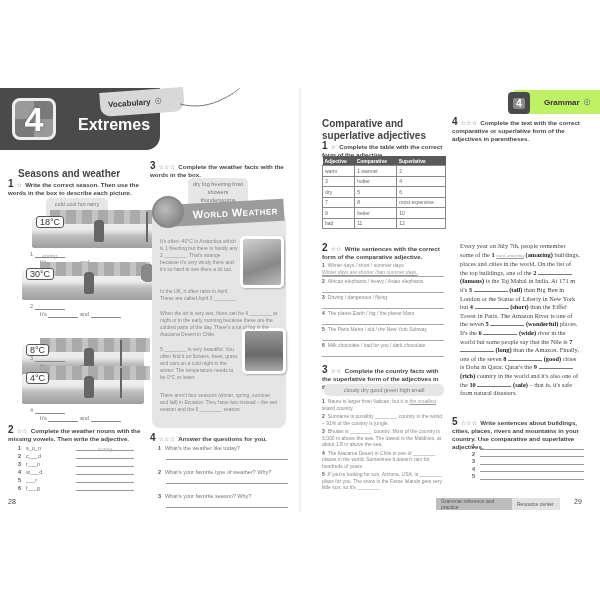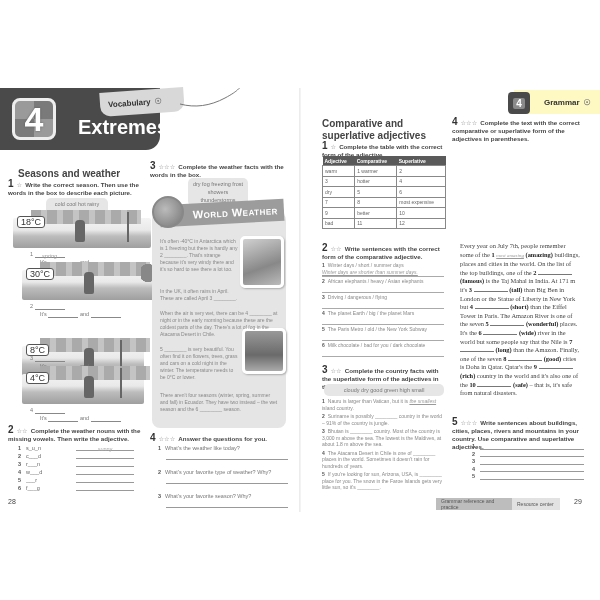--- a/index.html
+++ b/index.html
@@ -11,21 +11,21 @@
   .page-right { left: 300px; width: 300px; }
   .gutter { position: absolute; left: 299px; top: 0; width: 2px; height: 424px; background: linear-gradient(90deg,#e8e8e8,#f7f7f7); }
 
   
   .unit-banner { position: absolute; left: 0; top: 0; width: 160px; height: 62px; background: #4a4a4a; border-bottom-right-radius: 14px; }
   .vocab-tab { position: absolute; left: 100px; top: 2px; width: 84px; height: 24px; background: #d8d8d8; border-radius: 0 0 10px 10px; transform: rotate(-4deg); display:flex; align-items:center; padding-left:8px; font-size:8px; font-weight:bold; color:#333; }
   .vocab-tab .audio { margin-left:4px; font-size:8px; color:#777; }
   .squiggle { position: absolute; left: 180px; top: 0px; width: 60px; height: 20px; }
   .unit-num-box { position: absolute; left: 12px; top: 10px; width: 44px; height: 42px; border: 3px solid #eee; border-radius: 8px; background: repeating-conic-gradient(#7a7a7a 0 25%, #9a9a9a 0 50%); display:flex; align-items:center; justify-content:center; }
   .unit-num { font-size: 34px; font-weight: bold; color: #fff; line-height: 1; text-shadow: 0 0 2px #555; }
-  .unit-title { position: absolute; left: 78px; top: 28px; font-size: 20px; font-weight: bold; color: #fff; }
+  .unit-title { position: absolute; left: 78px; top: 28px; font-size: 16px; font-weight: bold; color: #fff; }
 
   .section-title { position: absolute; font-size: 10px; font-weight: bold; color: #444; }
   .ex-head { position: absolute; font-size: 6.2px; line-height: 8px; color: #444; }
   .ex-head b.num { font-size: 10px; font-weight: bold; margin-right: 3px; color:#333; }
   .ex-head .stars { color: #888; margin-right: 3px; }
   .ex-head strong { font-weight: bold; }
 
   .wordbox { position: absolute; background: #e6e6e6; border-radius: 5px; font-size: 5.5px; line-height: 8px; color: #777; text-align: center; padding: 2px 4px; }
 
   .pic { position: absolute; background: linear-gradient(#f4f4f4 0%, #e9e9e9 40%, #bdbdbd 60%, #9f9f9f 100%); border-radius: 2px; }
@@ -52,21 +52,21 @@
   .ww-photo { position:absolute; border:3px solid #fff; border-radius:5px; box-shadow: 1px 1px 2px #aaa; }
   .ww-photo.snow { left:240px; top:148px; width:44px; height:52px; background: linear-gradient(160deg,#d0d0d0,#888 60%,#bbb); }
   .ww-photo.rain { left:242px; top:240px; width:44px; height:46px; background: linear-gradient(180deg,#999,#6a6a6a 60%,#aaa); }
 
   .q-list { position:absolute; font-size:5.5px; line-height:8px; color:#777; }
   .q-list .q { margin-bottom:8px; }
   .q-list .q .n { font-weight:bold; color:#555; margin-right:4px; }
   .q-list .q .line { border-bottom:0.7px solid #999; height:8px; margin-left:8px; }
 
   
-  .grammar-tab { position:absolute; left:214px; top:2px; width:86px; height:24px; background:#fef9c3; border-radius:0 0 0 10px; display:flex; align-items:center; padding-left:30px; font-size:8px; font-weight:bold; color:#333; }
+  .grammar-tab { position:absolute; left:214px; top:2px; width:86px; height:24px; background:#bef264; border-radius:0 0 0 10px; display:flex; align-items:center; padding-left:30px; font-size:8px; font-weight:bold; color:#333; }
   .grammar-num { position:absolute; left:208px; top:4px; width:22px; height:22px; background:#4a4a4a; border-radius:4px; color:#fff; font-size:10px; font-weight:bold; display:flex; align-items:center; justify-content:center; }
   .grammar-num span { background:#8a8a8a; padding:0 3px; border-radius:2px; }
 
   table.adj { position:absolute; left:22px; top:68px; width:124px; border-collapse:collapse; font-size:5px; }
   table.adj th { background:#5a5a5a; color:#fff; text-align:left; padding:1.5px 2px; font-weight:bold; height:9px; }
   table.adj td { border:0.6px solid #888; padding:1.5px 2px; height:10.5px; color:#666; }
 
   .sent-list { position:absolute; left:22px; top:174px; width:122px; font-size:5px; line-height:7px; color:#888; }
   .sent-list .s { height:15px; border-bottom:0.6px solid #aaa; margin-bottom:1px; }
   .sent-list .s .n { font-weight:bold; color:#555; margin-right:3px; }
@@ -120,21 +120,21 @@
         <path d="M0 16 C 15 20, 30 18, 45 10 S 58 0, 60 0" stroke="#777" stroke-width="1" fill="none"></path>
       </svg>
 
     <div class="section-title" style="left:18px;top:80px;">Seasons and weather</div>
 
     <div class="ex-head" style="left:8px;top:92px;width:135px;">
       <b class="num">1</b><span class="stars">☆</span><strong>Write the correct season. Then use the words in the box to describe each picture.</strong>
     </div>
     <div class="wordbox" style="left:46px;top:110px;width:62px;">cold   cool   hot   rainy   snowy   sunny (x2)   warm</div>
 
-    <div class="pic" style="left:13px;top:130px;width:138px;height:30px;">
+    <div class="pic" style="left:32px;top:130px;width:138px;height:30px;">
       <div class="city"></div>
         <div class="person"></div>
         <div class="tree"></div>
       <span class="temp">18°C</span>
     </div>
     <div class="answer-line" style="left:30px;top:162px;"><span>1</span> <span class="blank">spring</span></div>
     <div class="answer-line" style="left:40px;top:170px;"><span>It's</span> <span class="blank">sunny</span> <span>and</span> <span class="blank">warm</span></div>
 
     <div class="pic" style="left:22px;top:182px;width:143px;height:30px;">
       <div class="city"></div>

